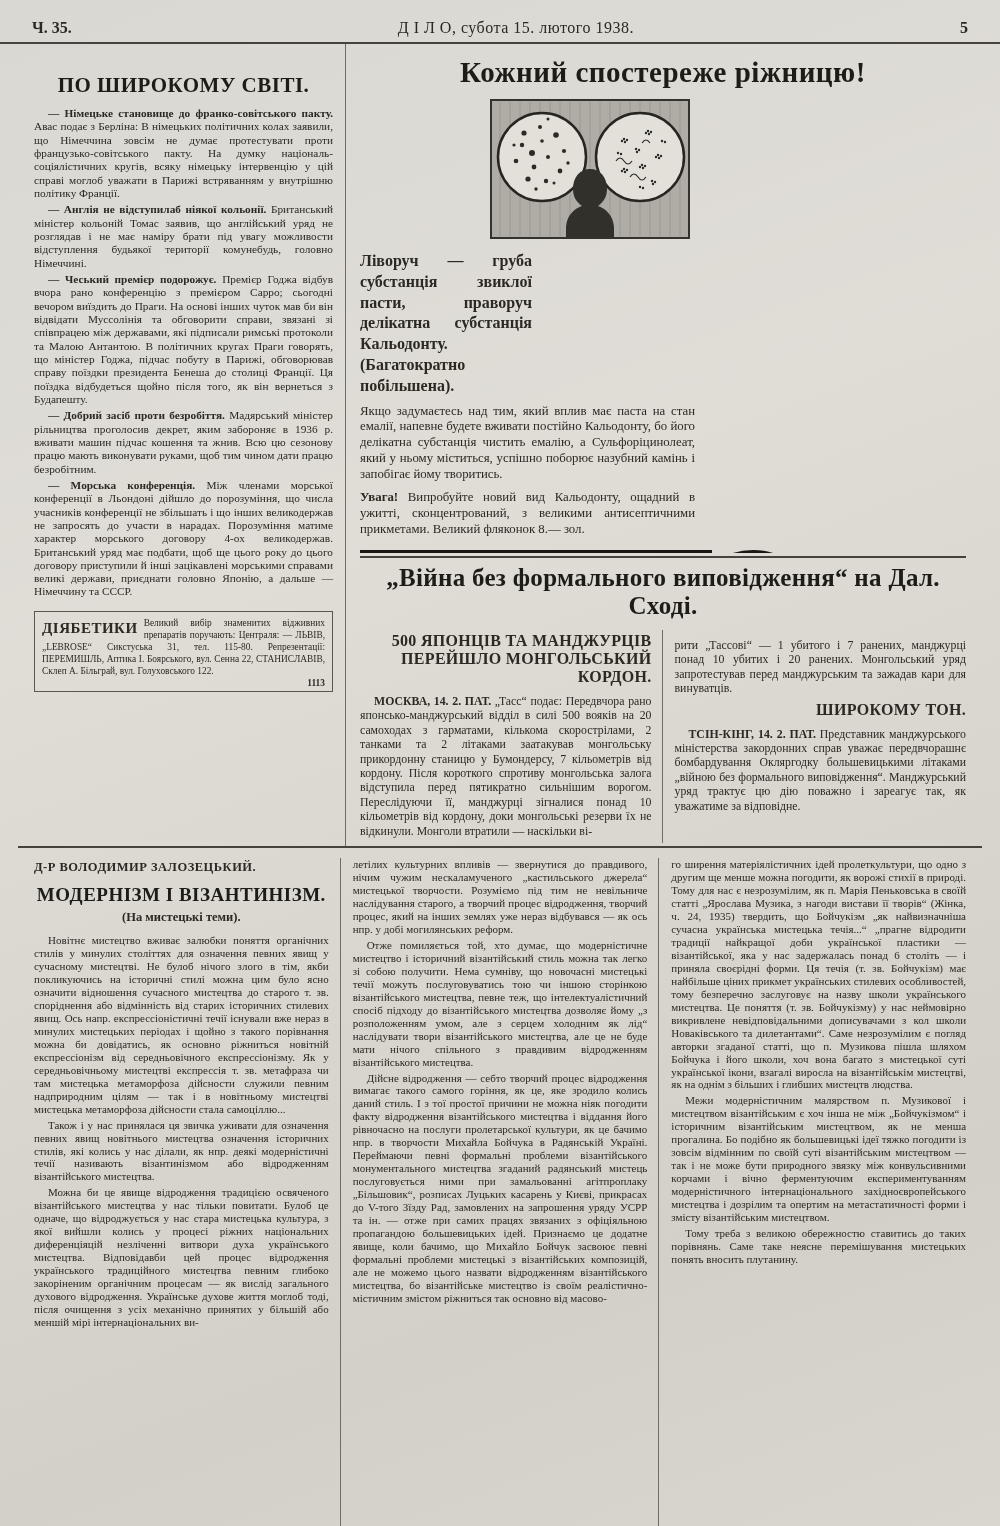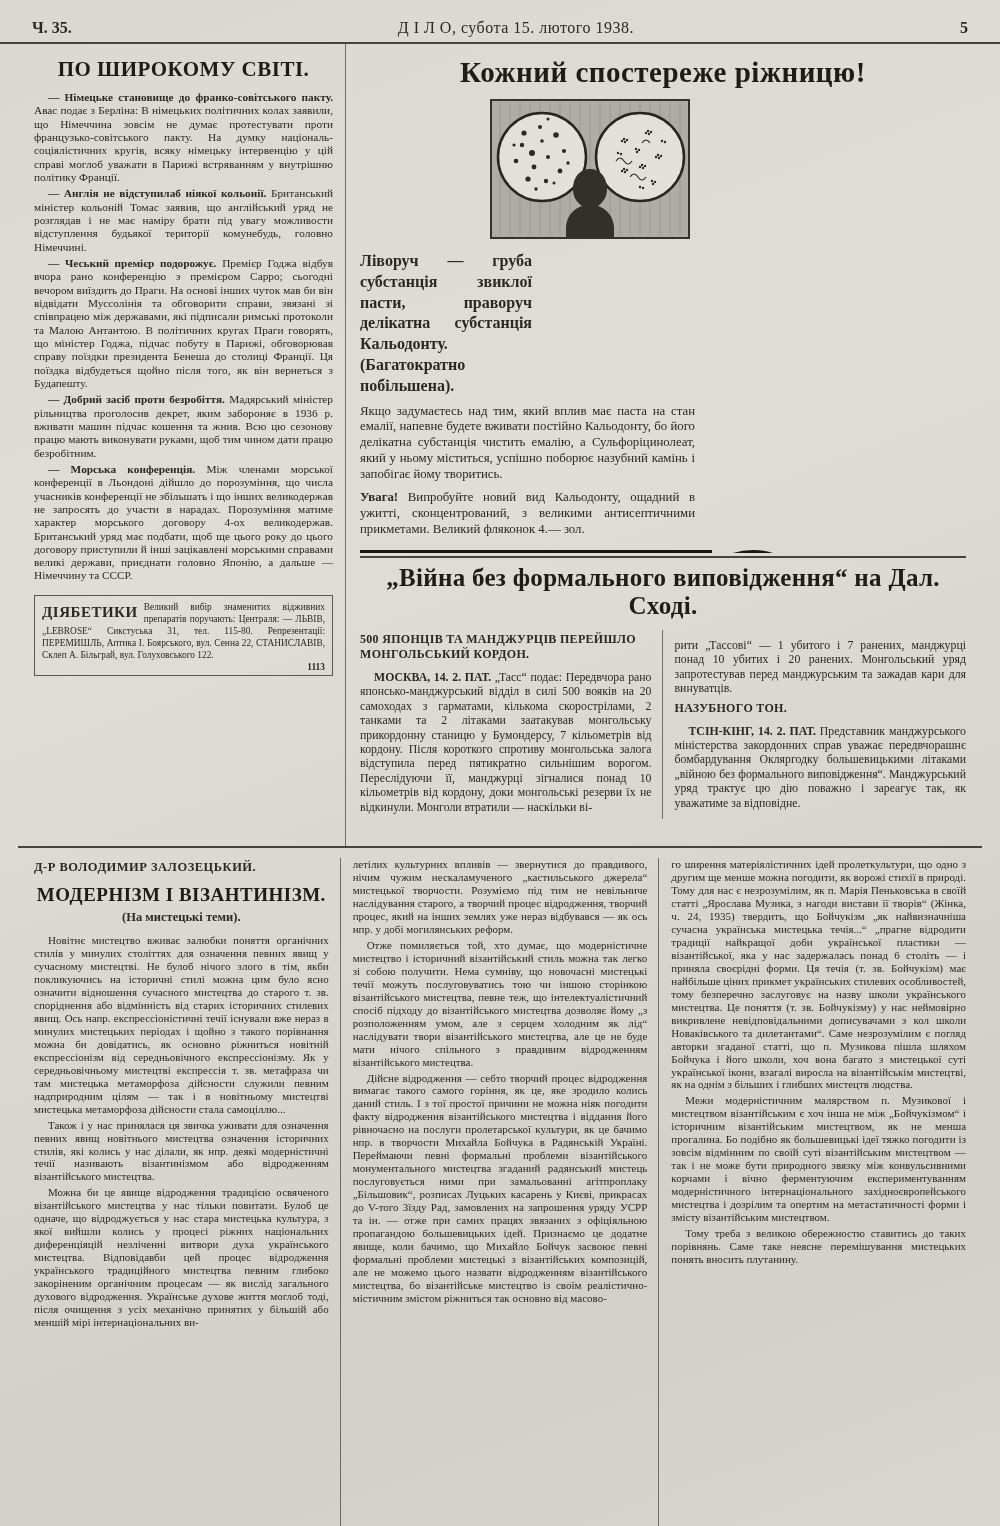--- a/index.html
+++ b/index.html
@@ -15,21 +15,21 @@
   }
   
   .masthead {
     height: 44px; display: flex; align-items: flex-end; justify-content: space-between;
     padding: 0 32px 5px 32px; border-bottom: 2px solid #45433c; font-size: 16px;
   }
   .mh-issue, .mh-page { font-weight: bold; }
   .mh-title { letter-spacing: 0.5px; }
   
   .top { display: flex; height: 802px; overflow: hidden; }
-  .world { width: 345px; padding: 4px 12px 0 34px; overflow: hidden; }
+  .world { width: 345px; padding: 20px 12px 0 34px; overflow: hidden; }
   .world h2 { font-size: 21px; text-align: center; margin: 9px 0 9px; letter-spacing: 0.5px; color:#1e1c17; }
   .wn { font-size: 11.3px; line-height: 1.18; text-align: justify; text-indent: 14px; margin-bottom: 3px; }
   .dia-box { margin-top: 12px; border: 1px solid #5a574f; padding: 5px 7px 2px; font-size: 9.4px; line-height: 1.28; text-align: justify; }
   .dia-title { float: left; font-size: 15px; font-weight: bold; margin: 2px 6px 0 0; letter-spacing: 0.5px; }
   .dia-ref { display: block; text-align: right; font-weight: bold; }
   .right-sec { flex: 1; border-left: 1px solid #6f6d66; padding: 6px 34px 0 14px; overflow: hidden; }
   
   .ad { height: 503px; overflow: hidden; }
   .ad-head { font-size: 29px; text-align: center; margin: 6px 0 10px; letter-spacing: 0.5px; color:#1e1c17; }
   .ad-image { width: 200px; margin: 0 0 8px 130px; }
@@ -45,21 +45,21 @@
     width: 110px; height: 86px; flex: none; margin-left: -14px;
     background: #dedcd5; border: 3px solid #181714; border-radius: 50%;
     display: flex; align-items: center; justify-content: center; text-align: center;
     font-size: 12px; font-weight: bold; line-height: 1.25; padding: 0 12px;
   }
   .rule2 { border-top: 2px solid #45433c; margin: 3px 0 6px; }
   
   .war-head { font-size: 25px; text-align: center; margin: 3px 0 10px; letter-spacing: 0.3px; color:#1e1c17; }
   .war-cols { display: flex; }
   .war-col { flex: 1; padding-right: 10px; }
-  .war-col h3 { font-size: 12px; text-align: left; margin: 2px 0 6px; letter-spacing: 0.3px; }
+  .war-col h3 { font-size: 16px; text-align: right; margin: 2px 0 6px; letter-spacing: 0.3px; }
   .war-col p { font-size: 11.8px; line-height: 1.22; text-align: justify; text-indent: 14px; margin-bottom: 5px; margin-top: 8px; }
   .wc2 { border-left: 1px solid #6f6d66; padding-left: 12px; padding-right: 0; }
   .noind { text-indent: 0 !important; }
   .rule-full { border-top: 2px solid #45433c; margin: 0 18px; }
   
   .essay { display: flex; height: 678px; padding: 10px 34px 0; overflow: hidden; }
   .e-col { flex: 1; padding-right: 11px; overflow: hidden; }
   .ec2 { border-left: 1px solid #6f6d66; padding-left: 12px; }
   .e-col:last-child { padding-right: 0; }
   .e-author { font-size: 12.5px; font-weight: bold; letter-spacing: 0.5px; margin: 2px 0 9px; }
@@ -184,40 +184,40 @@
               <path d="M126,62 q4,-6 8,0 q4,6 8,0"></path>
               <path d="M140,78 q4,-6 8,0 q4,6 8,0"></path>
               <path d="M152,44 q4,-6 8,0"></path>
             </g>
             <path d="M76,138 L76,128 C77,116 84,110 92,107 C85,102 83,96 83,90 C83,78 90,70 100,70 C110,70 117,78 117,90 C117,96 115,102 108,107 C116,110 123,116 124,128 L124,138 Z" fill="#32302a"></path>
           </svg>
         </div>
 
         <p class="ad-caption">Ліворуч — груба субстанція звиклої пасти, праворуч делікатна субстанція Кальодонту. (Багатократно побільшена).</p>
         <p class="ad-body">Якщо задумаєтесь над тим, який вплив має паста на стан емалії, напевне будете вживати постійно Кальодонту, бо його делікатна субстанція чистить емалію, а Сульфоріцинолеат, який у ньому міститься, успішно поборює назубний камінь і запобігає йому творитись.</p>
-        <p class="ad-body"><strong>Увага!</strong> <span>Випробуйте новий вид Кальодонту, ощадний в ужитті, сконцентрований, з великими антисептичними прикметами. Великий фляконок 4.— зол.</span></p>
+        <p class="ad-body"><strong>Увага!</strong> <span>Випробуйте новий вид Кальодонту, ощадний в ужитті, сконцентрований, з великими антисептичними прикметами. Великий фляконок 8.— зол.</span></p>
 
         <div class="kal-row">
           <div class="kal-banner">KALODONT</div>
           <div class="kal-badge">ПРОТИ НАЗУБНОГО КАМІННЯ</div>
         </div>
       </div>
 
       <div class="rule2"></div>
 
       <article class="war">
         <h2 class="war-head">„Війна без формального виповідження“ на Дал. Сході.</h2>
         <div class="war-cols">
           <div class="war-col">
             <h3>500 ЯПОНЦІВ ТА МАНДЖУРЦІВ ПЕРЕЙШЛО МОНГОЛЬСЬКИЙ КОРДОН.</h3>
             <p><strong>МОСКВА, 14. 2. ПАТ.</strong> <span>„Тасс“ подає: Передвчора рано японсько-манджурський відділ в силі 500 вояків на 20 самоходах з гарматами, кількома скорострілами, 2 танками та 2 літаками заатакував монгольську прикордонну станицю у Бумондерсу, 7 кільометрів від кордону. Після короткого спротиву монгольська залога відступила перед пятикратно сильнішим ворогом. Переслідуючи її, манджурці зігналися понад 10 кільометрів від кордону, доки монгольські резерви їх не відкинули. Монголи втратили — наскільки ві-</span></p>
           </div>
           <div class="war-col wc2">
             <p class="noind">рити „Тассові“ — 1 убитого і 7 ранених, манджурці понад 10 убитих і 20 ранених. Монгольський уряд запротестував перед манджурським та зажадав кари для винуватців.</p>
-            <h3>НАЗУБНОГО ТОН.</h3>
+            <h3>ШИРОКОМУ ТОН.</h3>
             <p><strong>ТСІН-КІНГ, 14. 2. ПАТ.</strong> <span>Представник манджурського міністерства закордонних справ уважає передвчорашнє бомбардування Окляргодку большевицькими літаками „війною без формального виповідження“. Манджурський уряд трактує цю дію поважно і зареагує так, як уважатиме за відповідне.</span></p>
           </div>
         </div>
       </article>
 
     </section>
   </div>
 
   <div class="rule-full"></div>
 

